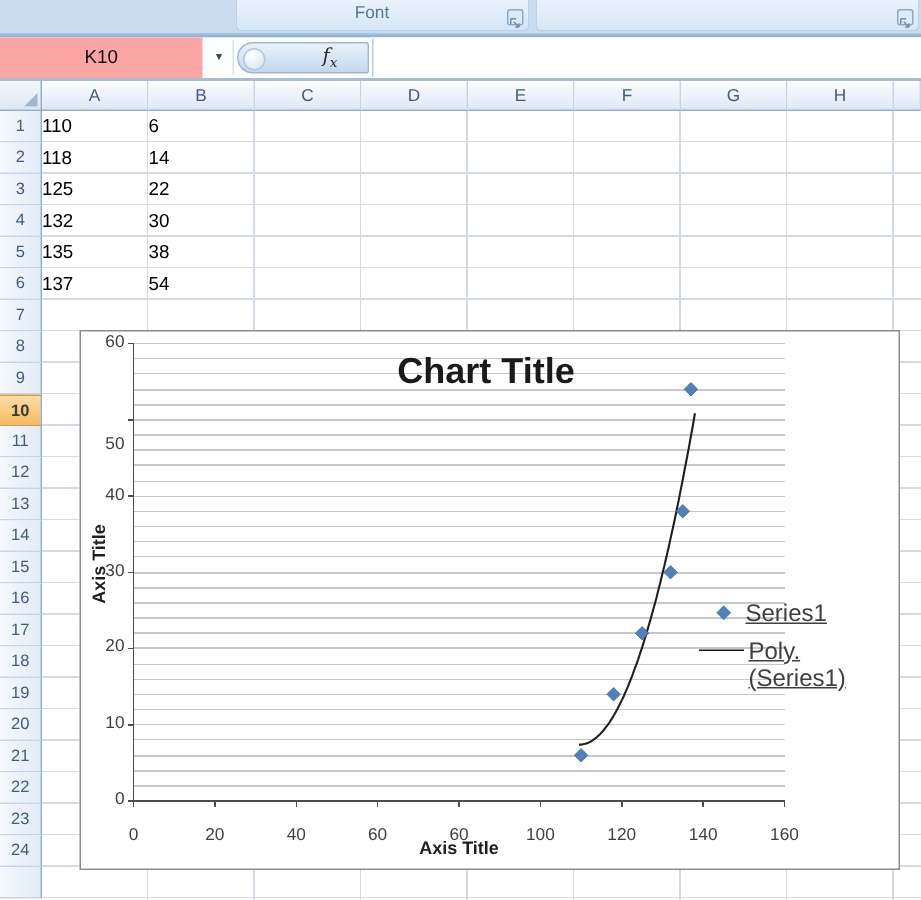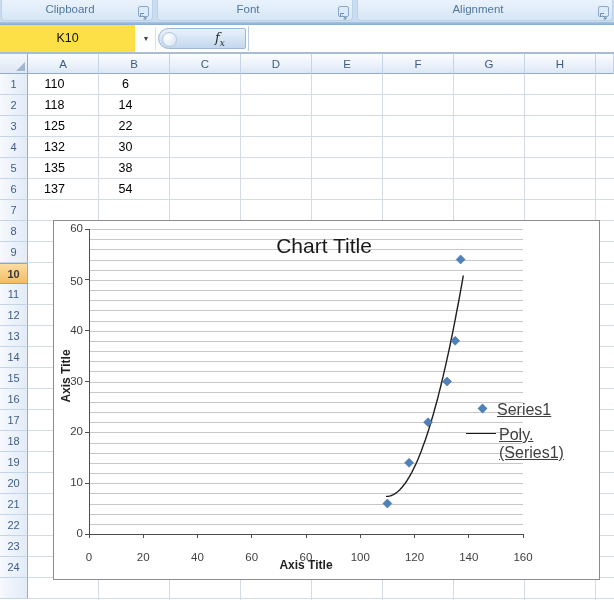--- a/index.html
+++ b/index.html
@@ -13,21 +13,21 @@
   .rlabel{position:absolute;left:0;right:14px;top:3px;text-align:center;font-size:11.5px;color:#52789f;}
   .launcher{position:absolute;right:3px;bottom:3px;width:11px;height:11px;background:#dcebf8;
             border:1px solid #8fa8c6;box-sizing:border-box;border-radius:2px;}
   #ribbon-edge{position:absolute;left:0;top:22px;width:614px;height:3px;
                background:linear-gradient(#aac6e4,#86abd3);}
 
   
   #fbar{position:absolute;left:0;top:25px;width:614px;height:27px;background:#fdfefe;
         border-bottom:2px solid #a9bcd4;box-sizing:content-box;}
   #namebox{position:absolute;left:0;top:0;width:135px;height:27px;line-height:27px;
-           text-align:center;font-size:12.5px;color:#111;background:#fde047;}
+           text-align:center;font-size:12.5px;color:#111;background:#fca5a5;}
   #nb-arrow{position:absolute;left:138px;top:0;width:16px;height:27px;line-height:27px;
             font-size:7px;color:#444;text-align:center;}
   #nb-sep{position:absolute;left:155px;top:2px;width:1px;height:23px;background:#d7e2ef;}
   #fx-pill{position:absolute;left:158px;top:3px;width:88px;height:21px;box-sizing:border-box;
            background:linear-gradient(#e9f2fb,#c3d8ee);border:1px solid #9db6d2;
            border-radius:11px 2px 2px 11px;}
   #fx-circle{position:absolute;left:3px;top:3px;width:13px;height:13px;border-radius:50%;
              background:radial-gradient(circle at 35% 30%,#ffffff,#d3e3f3);border:1px solid #b3c9e0;}
   #fx-glyph{position:absolute;left:56px;top:1px;font-family:"DejaVu Serif",serif;font-style:italic;
             font-size:13px;color:#2b2b2b;}
@@ -50,66 +50,57 @@
            line-height:20px;font-size:11.5px;color:#3f5c84;
            background:linear-gradient(#fbfdfe,#eaf1fa 60%,#dce7f5);
            border-right:1px solid #c5d5e8;border-bottom:1px solid #95abc9;}
   .rowhead{position:absolute;left:0;width:28px;box-sizing:border-box;text-align:center;
            font-size:11px;color:#3f5c84;line-height:20px;
            background:linear-gradient(to right,#f6f9fd,#e2ebf7);
            border-right:1px solid #95abc9;border-bottom:1px solid #c5d5e8;}
   .rowhead.hl{background:linear-gradient(#fcdca4,#f3bc61);color:#3a3a3a;
            border-top:1px solid #d89b3e;border-bottom:1px solid #d89b3e;font-weight:bold;}
   .cellval{position:absolute;width:71px;height:21px;line-height:21px;box-sizing:border-box;
-           text-align:center;padding-right:18px;font-size:12.5px;color:#000;}
+           text-align:left;padding-right:18px;font-size:12.5px;color:#000;}
 
   
   #chart{position:absolute;left:53px;top:166px;width:545px;height:358px;background:#fff;
          border:1px solid #8c8c8c;box-sizing:content-box;}
   #plot-svg{position:absolute;left:0;top:0;}
   .chart-title{position:absolute;left:95px;top:13px;width:350px;text-align:center;
-               font-size:21px;font-weight:normal;color:#1a1a1a;}
+               font-size:24px;font-weight:bold;color:#1a1a1a;}
   .eq{position:absolute;left:134px;width:350px;text-align:center;font-size:12px;color:#2e2e2e;}
   .ytick{position:absolute;left:2px;width:27px;text-align:right;font-size:11.5px;color:#3f3f3f;}
   .xtick{position:absolute;width:40px;text-align:center;font-size:11.5px;color:#3f3f3f;top:330px;}
   .xtitle{position:absolute;left:192px;top:337px;width:120px;text-align:center;
           font-size:12px;font-weight:bold;color:#1f1f1f;}
   .ytitle{position:absolute;left:-28px;top:148px;width:80px;height:14px;text-align:center;
           font-size:12px;font-weight:bold;color:#1f1f1f;transform:rotate(-90deg);}
   .legend-item{position:absolute;font-size:16px;color:#3f3f3f;text-decoration:underline;}
   .lgd-diamond{position:absolute;left:425px;top:184px;width:7px;height:7px;
                background:#4f81bd;transform:rotate(45deg);}
   .lgd-label1{position:absolute;left:443px;top:180px;}
   .lgd-line{position:absolute;left:412px;top:212px;width:30px;height:0;border-top:1.5px solid #1a1a1a;}
   .lgd-label2{position:absolute;left:445px;top:205px;}
 </style>
 </head>
 <body>
 
 <div id="app">
 
   <div id="ribbon">
-    <div class="rgroup" style="left:1px;width:152px;">
-      <span class="rlabel">Clipboard</span>
-      <span class="launcher">
-        <svg width="9" height="9" viewBox="0 0 9 9">
-            <path d="M1.5 1.5 H5 M1.5 1.5 V5 M3.5 3.5 L7 7 M7 7 H4.5 M7 7 V4.5" stroke="#6e8cad" stroke-width="1" fill="none"></path>
-          </svg>
-      </span>
-    </div>
     <div class="rgroup" style="left:157px;width:196px;">
       <span class="rlabel">Font</span>
       <span class="launcher">
         <svg width="9" height="9" viewBox="0 0 9 9">
             <path d="M1.5 1.5 H5 M1.5 1.5 V5 M3.5 3.5 L7 7 M7 7 H4.5 M7 7 V4.5" stroke="#6e8cad" stroke-width="1" fill="none"></path>
           </svg>
       </span>
     </div>
     <div class="rgroup" style="left:357px;width:256px;">
-      <span class="rlabel">Alignment</span>
       <span class="launcher">
         <svg width="9" height="9" viewBox="0 0 9 9">
             <path d="M1.5 1.5 H5 M1.5 1.5 V5 M3.5 3.5 L7 7 M7 7 H4.5 M7 7 V4.5" stroke="#6e8cad" stroke-width="1" fill="none"></path>
           </svg>
       </span>
     </div>
   </div>
   <div id="ribbon-edge"></div>
 
   <div id="fbar">
@@ -242,21 +233,21 @@
         </svg>
       <div class="chart-title">Chart Title</div>
       <div class="xtitle">Axis Title</div>
       <div class="ytitle">Axis Title</div>
       <div id="yticks">
           <div class="ytick" style="top: 306px;">0</div>
           <div class="ytick" style="top: 255.167px;">10</div>
           <div class="ytick" style="top: 204.333px;">20</div>
           <div class="ytick" style="top: 153.5px;">30</div>
           <div class="ytick" style="top: 102.667px;">40</div>
-          <div class="ytick" style="top: 54px;">50</div>
+          <div class="ytick" style="top: 69px;">50</div>
           <div class="ytick" style="top: 1px;">60</div>
         </div>
       <div id="xticks">
           <div class="xtick" style="left: 15px;">0</div>
           <div class="xtick" style="left: 69.25px;">20</div>
           <div class="xtick" style="left: 123.5px;">40</div>
           <div class="xtick" style="left: 177.75px;">60</div>
           <div class="xtick" style="left: 232px;">60</div>
           <div class="xtick" style="left: 286.25px;">100</div>
           <div class="xtick" style="left: 340.5px;">120</div>

